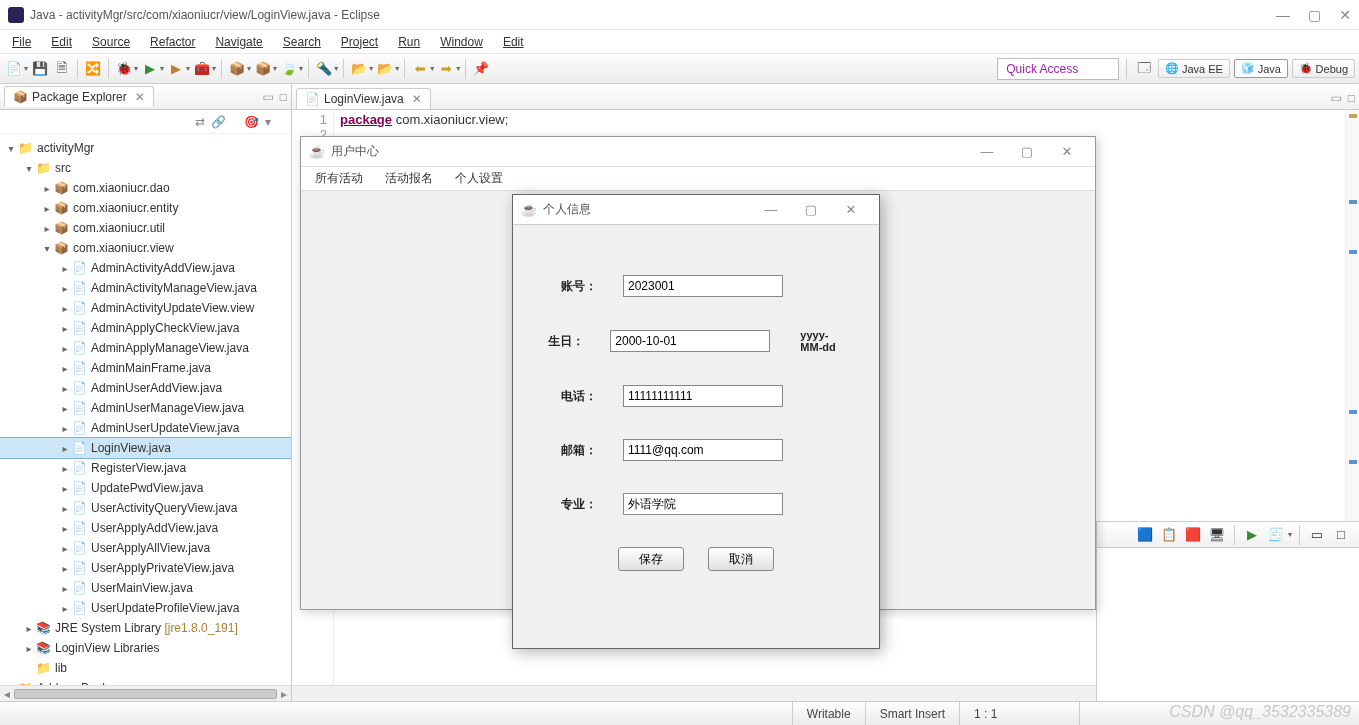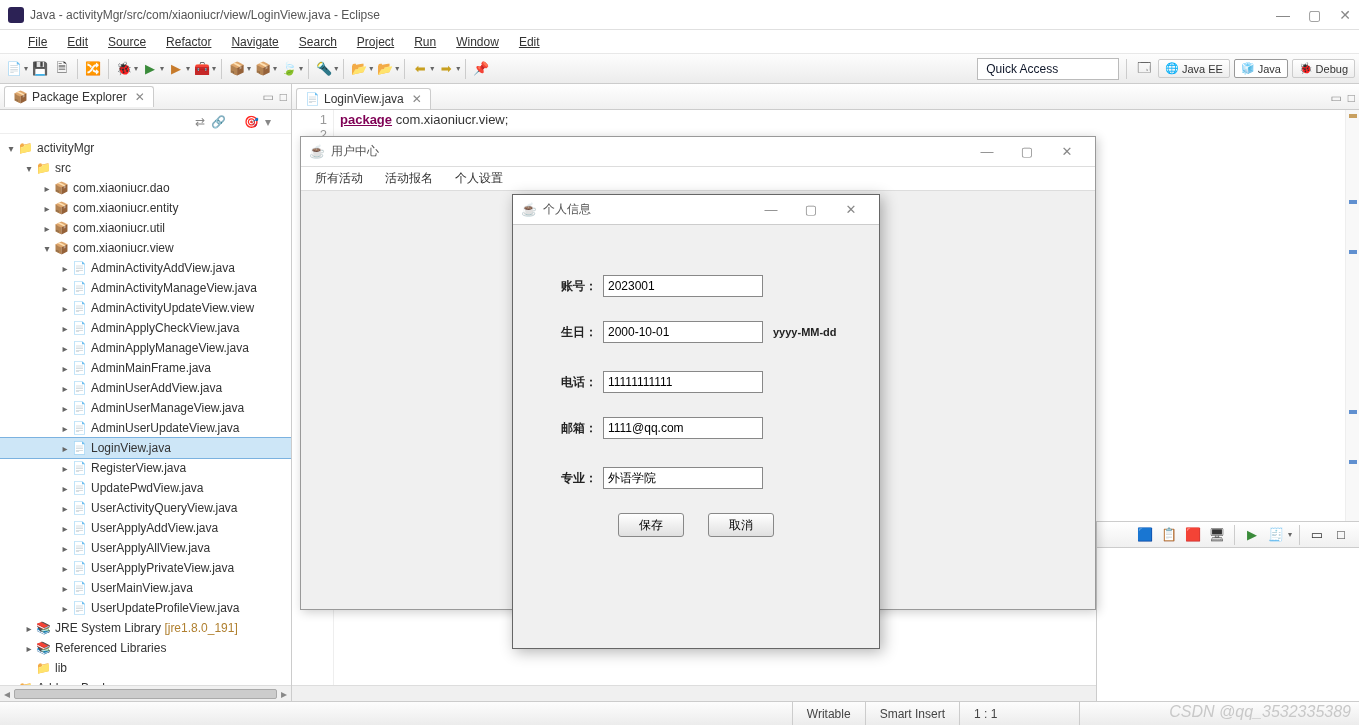--- a/index.html
+++ b/index.html
@@ -3,30 +3,30 @@
 <meta charset="utf-8">
 <style>
 * { box-sizing: border-box; margin: 0; padding: 0; font-family: "Microsoft YaHei", "Segoe UI", Arial, sans-serif; }
 body { background: #fff; width: 1359px; height: 725px; overflow: hidden; font-size: 12px; color: #333; position: relative; }
 
 .titlebar { height: 30px; display: flex; align-items: center; padding: 0 8px; background: #fff; border-bottom: 1px solid #e0e0e0; }
 .titlebar .eclipse-icon { width: 16px; height: 16px; background: #2c2255; border-radius: 3px; margin-right: 6px; }
 .titlebar .title { flex: 1; color: #555; font-size: 12px; }
 .titlebar .win-controls { display: flex; gap: 18px; color: #888; font-size: 14px; }
 
-.menubar { height: 24px; display: flex; align-items: center; padding: 0 20px; gap: 4px; border-bottom: 1px solid #e8e8e8; }
+.menubar { height: 24px; display: flex; align-items: center; padding: 0 4px; gap: 4px; border-bottom: 1px solid #e8e8e8; }
 .menubar span { padding: 2px 8px; cursor: default; }
 .menubar span u { text-decoration: underline; }
 
 .toolbar { height: 30px; background: linear-gradient(#fdfdfd, #ececec); border-bottom: 1px solid #ccc; display: flex; align-items: center; padding: 0 4px; gap: 2px; }
 .tb-icon { width: 20px; height: 20px; display: inline-flex; align-items: center; justify-content: center; font-size: 13px; }
 .tb-sep { width: 1px; height: 20px; background: #ccc; margin: 0 3px; }
 .tb-drop { font-size: 8px; color: #666; margin-left: -2px; }
 .toolbar-right { margin-left: auto; display: flex; align-items: center; gap: 4px; }
-.quick-access { border: 1px solid #bbb; background: #fff; padding: 3px 60px 3px 8px; color: #0f172a; font-size: 12px; }
+.quick-access { border: 1px solid #bbb; background: #fff; padding: 3px 40px 3px 8px; color: #a21caf; font-size: 12px; }
 .persp-btn { border: 1px solid #ccc; background: linear-gradient(#fff,#eee); padding: 2px 6px; display: flex; align-items: center; gap: 3px; font-size: 11px; border-radius: 2px; }
 .persp-btn.active { background: #fff; border-color: #999; }
 
 .workspace { display: flex; height: calc(100% - 108px); position: relative; }
 
 .explorer { width: 292px; border-right: 1px solid #ccc; background: #fff; display: flex; flex-direction: column; }
 .explorer-header { height: 26px; display: flex; align-items: center; background: linear-gradient(#fff,#f0f0f0); border-bottom: 1px solid #ccc; padding: 0 4px; }
 .explorer-header .tab { background: #fff; border: 1px solid #ccc; border-bottom: none; padding: 3px 8px; display: flex; align-items: center; gap: 4px; border-radius: 3px 3px 0 0; }
 .explorer-header .hdr-actions { margin-left: auto; display: flex; gap: 6px; color: #888; }
 .explorer-subtoolbar { height: 24px; display: flex; align-items: center; justify-content: flex-end; gap: 6px; padding: 0 20px; color: #888; border-bottom: 1px solid #eee; }
@@ -55,21 +55,21 @@
 .java-coffee { width: 16px; height: 16px; margin-right: 6px; display: inline-flex; align-items: center; justify-content: center; color: #b07219; font-size: 13px; }
 .java-titlebar .jtitle { flex: 1; color: #555; }
 .java-titlebar .jctl { width: 40px; text-align: center; color: #888; font-size: 13px; }
 .java-menubar { height: 24px; background: #fff; border-bottom: 1px solid #ddd; display: flex; align-items: center; padding: 0 4px; gap: 2px; }
 .java-menubar span { padding: 2px 10px; }
 .java-content { background: #f0f0f0; height: calc(100% - 54px); }
 
 .dialog { position: absolute; left: 512px; top: 194px; width: 368px; height: 455px; background: #f0f0f0; border: 1px solid #666; box-shadow: 3px 3px 14px rgba(0,0,0,0.3); z-index: 20; }
 .dialog .java-titlebar { border-bottom: 1px solid #ccc; }
 .dialog-body { padding: 50px 30px 20px 30px; }
-.form-row { display: flex; align-items: center; margin-bottom: 24px; }
+.form-row { display: flex; align-items: center; margin-bottom: 32px; gap: 20px; }
 .form-row label { width: 54px; text-align: right; margin-right: 6px; font-size: 12px; font-weight: bold; color: #222; }
 .form-row input[type=text], .form-row input[type=password] { width: 160px; height: 22px; border: 1px solid #888; padding: 0 4px; font-size: 12px; background: #fff; }
 .form-row .hint { margin-left: 10px; font-size: 11px; font-weight: bold; color: #222; }
 .radio-group { display: flex; gap: 20px; align-items: center; font-size: 12px; }
 .radio-group label { width: auto; font-weight: normal; }
 .dialog-buttons { display: flex; justify-content: center; gap: 24px; margin-top: 10px; }
 .dialog-buttons button { width: 66px; height: 24px; background: linear-gradient(#fff,#e0e0e0); border: 1px solid #888; border-radius: 3px; font-size: 12px; cursor: pointer; }
 
 .bottom-panel { position: absolute; right: 0; bottom: 24px; left: 1096px; height: 180px; border-top: 1px solid #ccc; border-left: 1px solid #ccc; background: #fff; }
 .bottom-tabs { height: 26px; background: linear-gradient(#fff,#f0f0f0); border-bottom: 1px solid #ccc; display: flex; align-items: center; justify-content: flex-end; gap: 4px; padding: 0 8px; }
@@ -313,21 +313,21 @@
           </div>
         </div>
       <div class="tree-item" style="padding-left:22px">
           <span class="twisty">▸</span>
           <span class="pkg-icon">📚</span>
           <span><span>JRE System Library</span> <span class="jre-lib">[jre1.8.0_191]</span></span>
         </div>
       <div class="tree-item" style="padding-left:22px">
           <span class="twisty">▸</span>
           <span class="pkg-icon">📚</span>
-          <span>Referenced Libraries</span>
+          <span>LoginView Libraries</span>
         </div>
       <div class="tree-item" style="padding-left:22px">
           <span class="twisty"></span>
           <span class="pkg-icon">📁</span>
           <span>lib</span>
         </div>
       <div class="tree-item" style="padding-left:4px">
           <span class="twisty">▸</span>
           <span class="pkg-icon">📁</span>
           <span>AddressBook</span>

